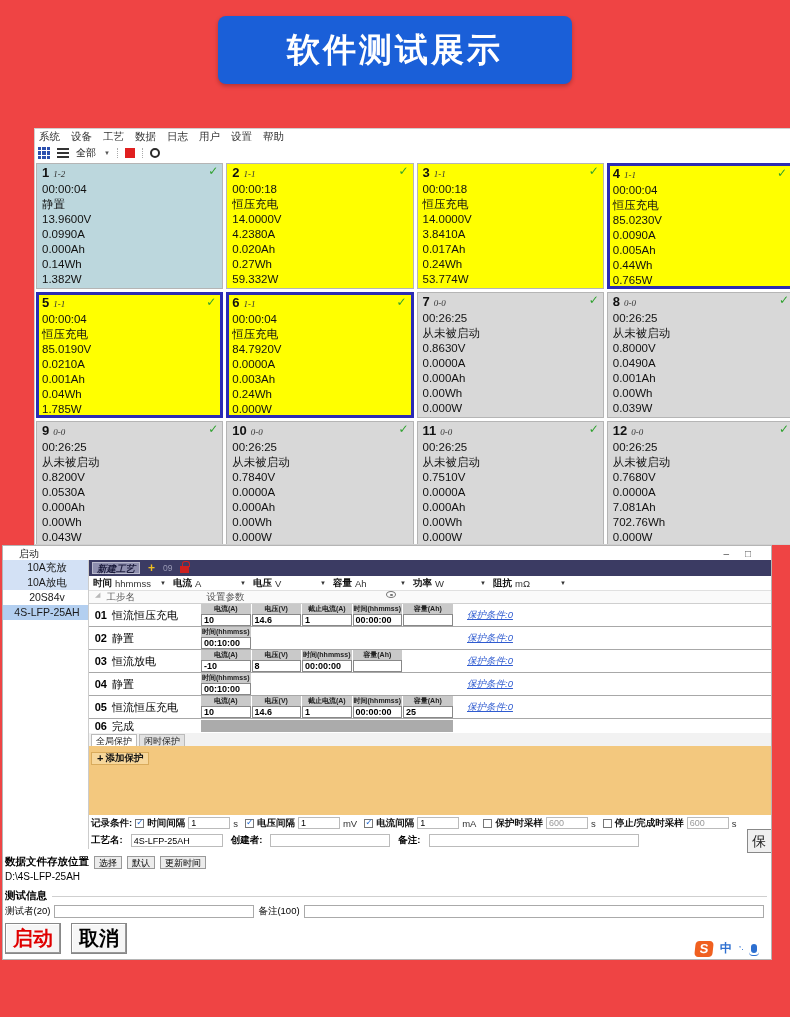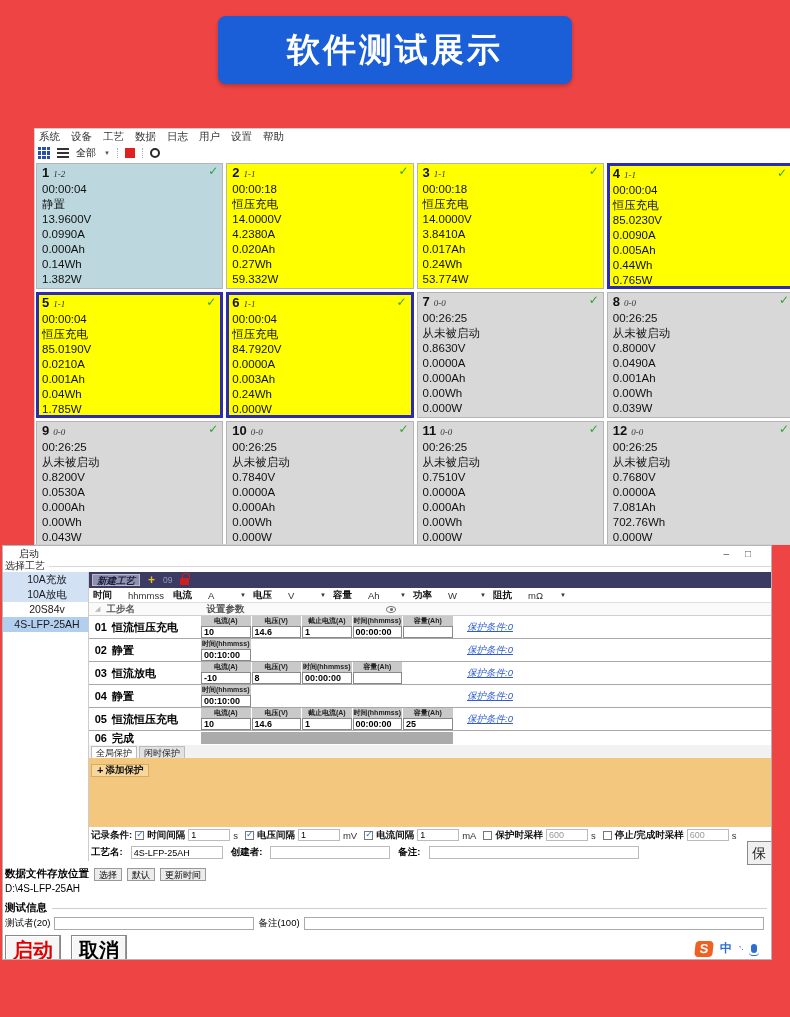--- a/index.html
+++ b/index.html
@@ -59,36 +59,36 @@
   .lw-main { flex:1; display:flex; flex-direction:column; border-left:1px solid #ccc; min-width:0; }
 
   .navybar { height:16px; background:#3b3b63; display:flex; align-items:center; gap:8px; padding-left:3px; }
   .newbtn { background:#8f8fae; border:1px solid #b9b9cc; color:#1d1d3d; font-size:9.5px; font-style:italic; font-weight:bold; padding:0 4px; height:12px; line-height:11px; }
   .plus { color:#f0c020; font-weight:bold; font-size:12px; line-height:10px; }
   .badge09 { color:#9a9ab5; font-size:8.5px; }
   .lock { position:relative; width:9px; height:7px; background:#cc2020; margin-top:3px; }
   .lock::before { content:""; position:absolute; left:1.5px; top:-5px; width:6px; height:5px; border:1.5px solid #cc2020; border-bottom:none; border-radius:3px 3px 0 0; }
 
   .unitsrow { height:15px; display:flex; align-items:center; font-size:9.5px; border-bottom:1px solid #e0e0e0; }
-  .unit { display:flex; align-items:center; gap:16px; padding-left:4px; overflow:hidden; white-space:nowrap; }
+  .unit { display:flex; align-items:center; gap:3px; padding-left:4px; overflow:hidden; white-space:nowrap; }
   .unit b { color:#111; }
   .unit span { color:#333; }
   .unit .caret { margin-left:auto; margin-right:3px; }
 
-  .thead { height:13px; display:flex; align-items:center; font-size:9.5px; color:#555; background:#fafafa; border-bottom:1px solid #cfcfcf;font-weight:bold; }
+  .thead { height:13px; display:flex; font-size:9.5px; color:#555; background:#fafafa; border-bottom:1px solid #cfcfcf; }
   .thead .tri { color:#b9b9b9; font-size:7px; margin:0 6px 0 6px; }
   .th-step { width:100px; }
   .th-par { width:180px; }
   .eye { width:10px; height:7px; border:1px solid #777; border-radius:50%; position:relative; }
   .eye::after { content:""; position:absolute; left:3px; top:1.5px; width:2.5px; height:2.5px; background:#777; border-radius:50%; }
 
   .srow { display:flex; align-items:stretch; border-bottom:1px solid #a8a8a8; height:23px; }
   .srow.cut { height:14px; overflow:hidden; border-bottom:none; }
   .srow .no { width:20px; font-size:11px; font-weight:bold; display:flex; align-items:center; justify-content:flex-end; padding-right:2px; }
-  .srow .nm { width:92px; font-size:11px; font-weight:bold; display:flex; align-items:center; padding-left:3px; white-space:nowrap; overflow:hidden; }
+  .srow .nm { width:92px; font-size:11px; font-weight:normal; display:flex; align-items:center; padding-left:3px; white-space:nowrap; overflow:hidden; }
   .params { width:252px; display:flex; gap:1px; }
   .params.fill { background:#ababab; height:12px; margin-top:1px; }
   .param { width:49.5px; display:flex; flex-direction:column; }
   .param .pl { background:#c9c9c9; font-size:7px; font-weight:bold; color:#222; text-align:center; height:10px; line-height:10px; white-space:nowrap; overflow:hidden; }
   .param .pv { border:1px solid #888; background:#fff; font-size:9px; font-weight:bold; height:12px; line-height:11px; padding-left:2px; white-space:nowrap; overflow:hidden; }
   .plink { width:110px; display:flex; align-items:center; padding-left:14px; font-size:9.5px; font-style:italic; color:#2f5bd0; text-decoration:underline; white-space:nowrap; }
 
   .ptabs { height:13px; display:flex; gap:2px; padding-left:2px; align-items:flex-end; background:#f2f2f2; }
   .ptab { font-size:9px; padding:0 4px; height:12px; line-height:12px; background:#e2e2e2; border:1px solid #bbb; border-bottom:none; color:#222; }
   .ptab.active { background:#fff; }
@@ -369,23 +369,20 @@
   </div>
 
   <div class="lowin">
     <div class="lw-title">
       <span>启动</span>
       <span class="lw-ctrls">
         <span>–</span>
         <span>□</span>
       </span>
     </div>
-    <div class="lw-sub">
-        <span>选择工艺</span>
-      </div>
 
     <div class="lw-body">
       <div class="lw-side">
 
           <div class="it sb-blue">10A充放</div>
 
           <div class="it sb-blue">10A放电</div>
 
           <div class="it">20S84v</div>
 

